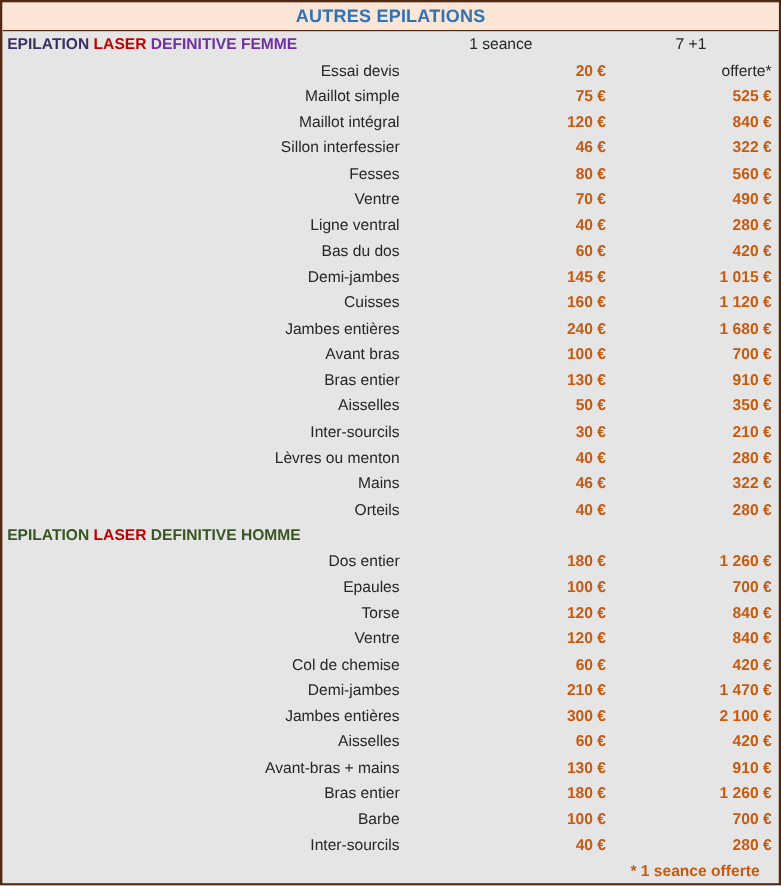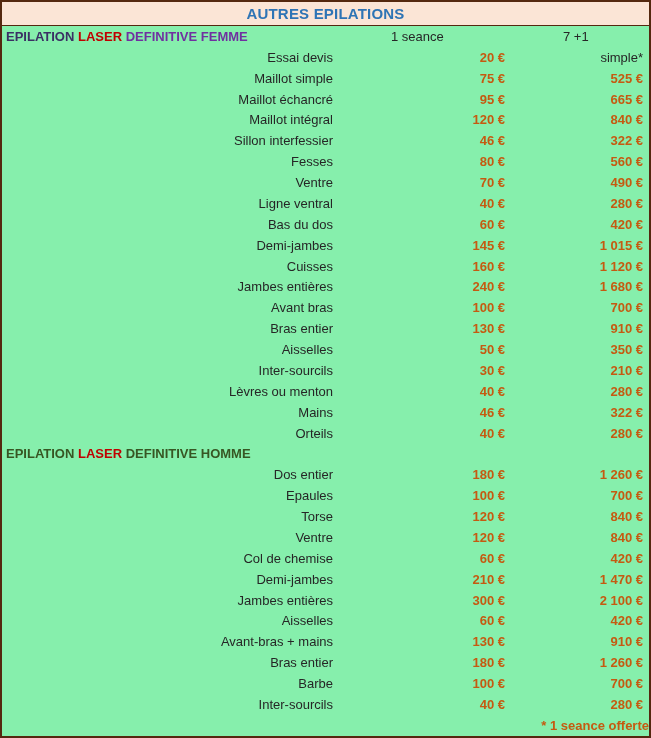--- a/index.html
+++ b/index.html
@@ -2,21 +2,21 @@
 <html><head>
 <meta charset="utf-8">
 <style>
   html, body { margin: 0; padding: 0; background: #fff; }
   * { box-sizing: border-box; }
 
   .sheet {
     width: 651px;
     height: 738px;
     border: 2px solid #54280f;
-    background: #86efac;
+    background: #e5e5e5;
     font-family: "Liberation Sans", sans-serif;
     display: flex;
     flex-direction: column;
     overflow: hidden;
   }
 
   .title-bar {
     height: 24px;
     flex: 0 0 24px;
     background: #fbe5d6;
@@ -52,50 +52,45 @@
   .header-label    { text-align: left; font-weight: bold; }
   .price-cell      { text-align: right; font-weight: bold; color: #c55a11; }
   .col-header-cell { font-weight: normal; color: #262626; }
   .plain-cell      { text-align: right; font-weight: normal; color: #262626; }
 
   .footer-row .footnote-cell {
     grid-column: 2 / 4;
     text-align: right;
     font-weight: bold;
     color: #c55a11;
-    padding-right: 0;
+    padding-right: 16px;
   }
 </style>
 </head>
 <body>
 
 <div class="sheet">
   <div class="title-bar">AUTRES EPILATIONS</div>
 
   <div class="table-body">
 
     <div class="row">
         <div class="cell header-label"><span style="color: rgb(59, 48, 100);">EPILATION </span><span style="color: rgb(192, 0, 0);">LASER</span><span style="color: rgb(112, 48, 160);"> DEFINITIVE FEMME</span></div>
         <div class="cell col-header-cell">1 seance</div>
         <div class="cell col-header-cell">7 +1</div>
       </div>
       <div class="row">
         <div class="cell label-cell">Essai devis</div>
         <div class="cell price-cell">20 €</div>
-        <div class="cell plain-cell">simple*</div>
+        <div class="cell plain-cell">offerte*</div>
       </div>
       <div class="row">
         <div class="cell label-cell">Maillot simple</div>
         <div class="cell price-cell">75 €</div>
         <div class="cell price-cell">525 €</div>
-      </div>
-      <div class="row">
-        <div class="cell label-cell">Maillot échancré</div>
-        <div class="cell price-cell">95 €</div>
-        <div class="cell price-cell">665 €</div>
       </div>
       <div class="row">
         <div class="cell label-cell">Maillot intégral</div>
         <div class="cell price-cell">120 €</div>
         <div class="cell price-cell">840 €</div>
       </div>
       <div class="row">
         <div class="cell label-cell">Sillon interfessier</div>
         <div class="cell price-cell">46 €</div>
         <div class="cell price-cell">322 €</div>

